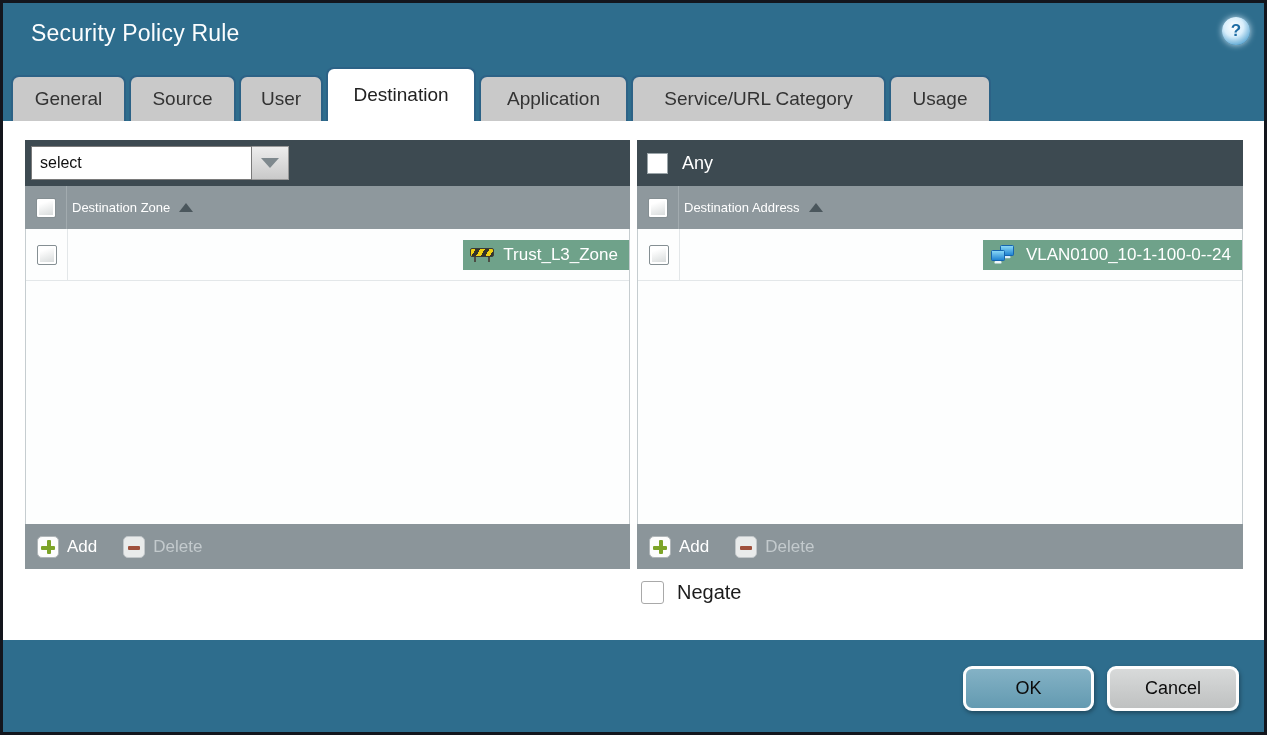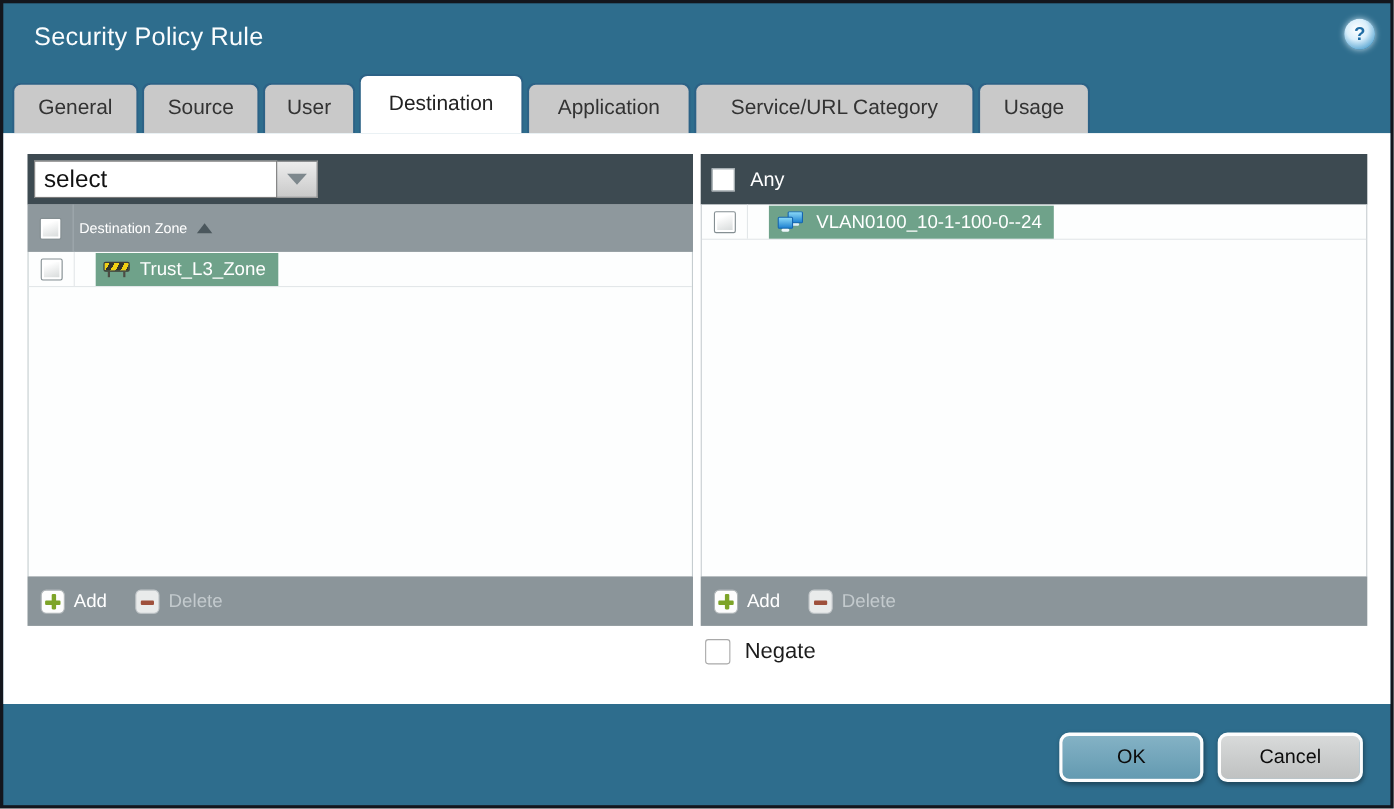--- a/index.html
+++ b/index.html
@@ -41,21 +41,21 @@
   .panel-right { left:634px; width:606px; height:429px; }
 
   .panel-top    { height:46px; background:#3d4a51; display:flex; align-items:center; flex:none; }
   .panel-header { height:43px; background:#8e989d; display:flex; align-items:center; position:relative; flex:none; }
   .panel-body   { flex:1; background:#fdfefe; border-left:1px solid #c6cdd0; border-right:1px solid #c6cdd0; }
   .panel-footer { height:45px; background:#8b959a; display:flex; align-items:center; gap:26px; padding-left:12px; flex:none; }
 
   
   .combo { display:flex; margin-left:6px; }
   .combo input {
-    width:221px; height:34px; border:1px solid #7a7a7a; font-size:22px; padding:0 8px;
+    width:221px; height:34px; border:1px solid #7a7a7a; font-size:16px; padding:0 8px;
     font-family:"Liberation Sans", sans-serif; color:#111; background:#fff; outline:none;
   }
   .combo-btn {
     width:37px; height:34px; background:linear-gradient(#ededed,#c9c9c9);
     border:1px solid #999; border-left:none; display:flex; align-items:center; justify-content:center; cursor:pointer;
   }
   .arrow-down { width:0; height:0; border-left:9px solid transparent; border-right:9px solid transparent; border-top:10px solid #7e888d; }
 
   
   .any-wrap { display:flex; align-items:center; gap:14px; margin-left:10px; cursor:pointer; }
@@ -65,21 +65,21 @@
   .cb-bevel {
     width:20px; height:20px; margin-left:11px;
     background:linear-gradient(160deg,#ffffff 25%,#d2d6d6);
     border:1px solid #858f93; box-shadow:inset 0 0 0 2px #fff; border-radius:2px; cursor:pointer; flex:none;
   }
   .header-sep { position:absolute; left:41px; top:0; bottom:0; width:1px; background:#a2abaf; }
   .header-label { margin-left:16px; color:#fff; font-size:13px; }
   .sort-asc { width:0; height:0; margin-left:9px; border-left:7px solid transparent; border-right:7px solid transparent; border-bottom:9px solid #4b575d; }
 
   
-  .row { height:32px; display:flex; align-items:center; border-bottom:1px solid #e3e7e9; position:relative; }
+  .row { height:52px; display:flex; align-items:center; border-bottom:1px solid #e3e7e9; position:relative;justify-content:space-between; }
   .row-sep { position:absolute; left:41px; top:0; bottom:0; width:1px; background:#e3e7e9; }
   .chip {
     margin-left:30px; height:30px; display:flex; align-items:center; gap:9px;
     background:#6fa28a; color:#fff; font-size:17px; padding:0 11px 0 7px; cursor:pointer;
   }
 
   
   .zone-icon { position:relative; width:24px; height:15px; flex:none; }
   .zone-icon .bar {
     position:absolute; top:1px; left:0; width:24px; height:9px;
@@ -174,20 +174,26 @@
         </div>
       </div>
     </div>
 
     <div class="panel panel-right">
       <div class="panel-top">
         <div class="any-wrap">
           <div class="cb-flat"></div>
           <div style="color:#fff;font-size:18px;">Any</div>
         </div>
+      </div>
+      <div class="panel-header">
+        <div class="cb-bevel"></div>
+        <div class="header-sep"></div>
+        <div class="header-label">Destination Address</div>
+        <div class="sort-asc"></div>
       </div>
       <div class="panel-body">
         <div class="row">
           <div class="cb-bevel"></div>
           <div class="row-sep"></div>
           <div class="chip">
             <svg width="27" height="20" viewBox="0 0 27 20">
               <defs>
                 <linearGradient id="mon" x1="0" y1="0" x2="0" y2="1">
                   <stop offset="0" stop-color="#8edcf8"></stop>

